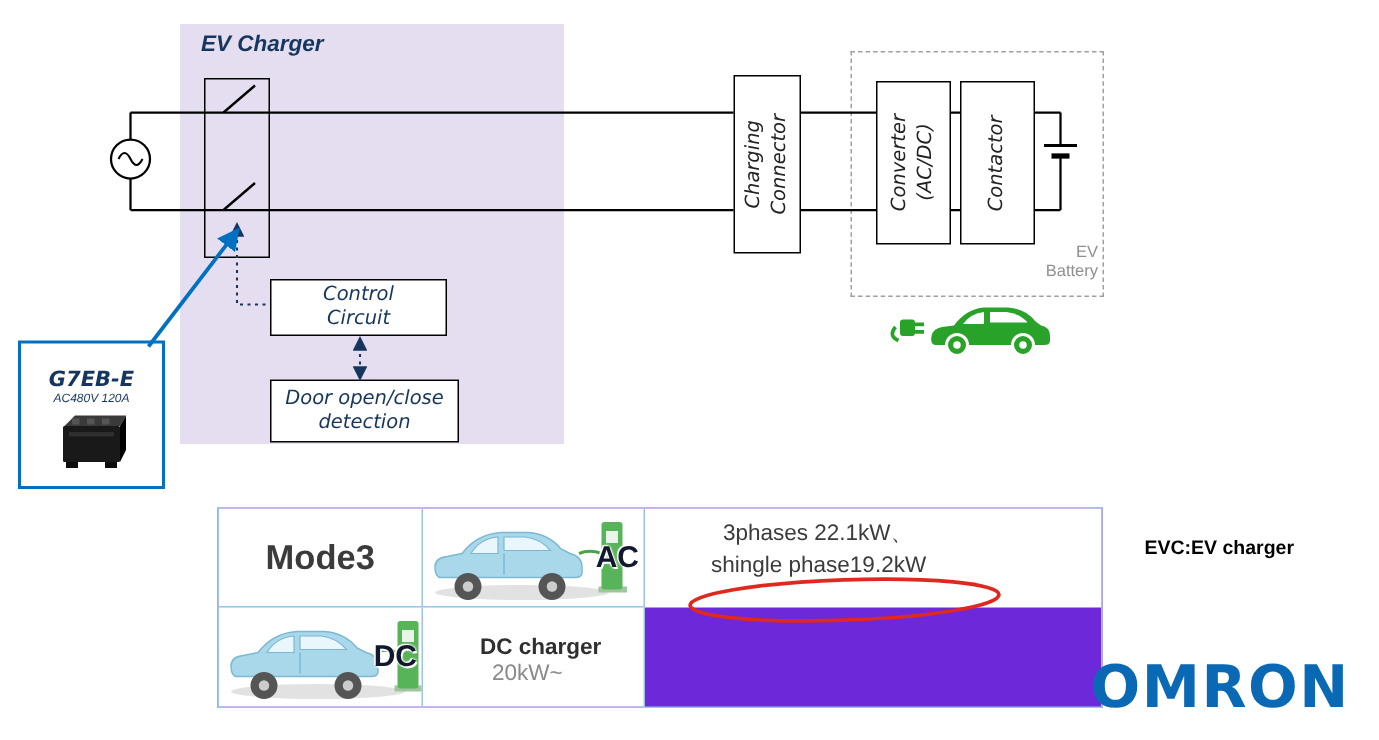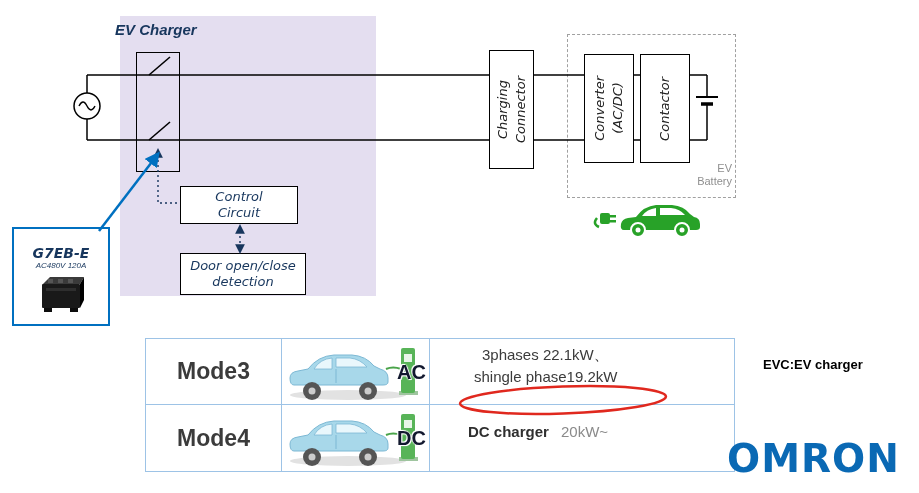--- a/index.html
+++ b/index.html
@@ -61,21 +61,21 @@
     <g>
       <line x1="707" y1="75" x2="707" y2="97" stroke="#000" stroke-width="1.5"></line>
       <line x1="696" y1="97" x2="718" y2="97" stroke="#000" stroke-width="2"></line>
       <line x1="701" y1="104" x2="713" y2="104" stroke="#000" stroke-width="3.5"></line>
       <line x1="707" y1="104" x2="707" y2="140" stroke="#000" stroke-width="1.5"></line>
     </g>
   </svg>
 
   <div class="abs" style="left:567px;top:34px;width:167px;height:162px;border:1.5px dashed #a0a0a0;z-index:0;"></div>
 
-  <div class="abs diagram-title" style="left:115px;top:21px;z-index:2;">EV Charger</div>
+  <div class="abs diagram-title" style="left:134px;top:21px;z-index:2;">EV Charger</div>
 
   <div class="abs" style="left:136px;top:52px;width:42px;height:118px;border:1px solid #000;z-index:2;"></div>
 
   <div class="abs box hand prel ctl-label" style="left:180px;top:253px;width:124px;height:40px;z-index:2;">Door open/close
 detection</div>
 
   <div class="abs box hand prel ctl-label" style="left:180px;top:186px;width:116px;height:36px;z-index:2;">Control
 Circuit</div>
 
   <div class="abs box" style="left:489px;top:50px;width:43px;height:117px;z-index:2;">
@@ -176,21 +176,20 @@
             <circle cx="80" cy="44" r="3.5" fill="#ccc"></circle>
         </g>
       </svg>
       <div class="badge">AC</div>
     </div>
     <div class="cell desc-cell">
       <div class="desc-line1">3phases 22.1kW、</div>
       <div class="desc-line2">shingle phase19.2kW</div>
     </div>
 
-    <div class="cell mode-cell">Mode4</div>
     <div class="cell">
       <svg width="147" height="65" viewBox="0 0 147 65">
         <ellipse cx="66" cy="56" rx="58" ry="5" fill="#e2e2e2"></ellipse>
         <rect x="117" y="52" width="19" height="4" fill="#9fc59f"></rect>
         <rect x="119" y="9" width="14" height="45" rx="2" fill="#58b458"></rect>
         <rect x="122" y="15" width="8" height="8" fill="#e8f5e8"></rect>
         <path d="M119,30 Q111,27 104,30" fill="none" stroke="#4aa44a" stroke-width="2"></path>
         <g transform="translate(6,8)">
           <path d="M6,38 Q2,38 2,31 Q2,25 10,24 L20,22 Q30,9 46,8 L64,8 Q78,9 86,19 L92,22 Q100,24 100,31 L100,35 Q100,38 95,38 Z" fill="#a8d8ea" stroke="#7cb8d4" stroke-width="1"></path>
           <path d="M26,22 Q32,12 44,11 L44,22 Z" fill="#e9f7fc" stroke="#7cb8d4" stroke-width="0.8"></path>

